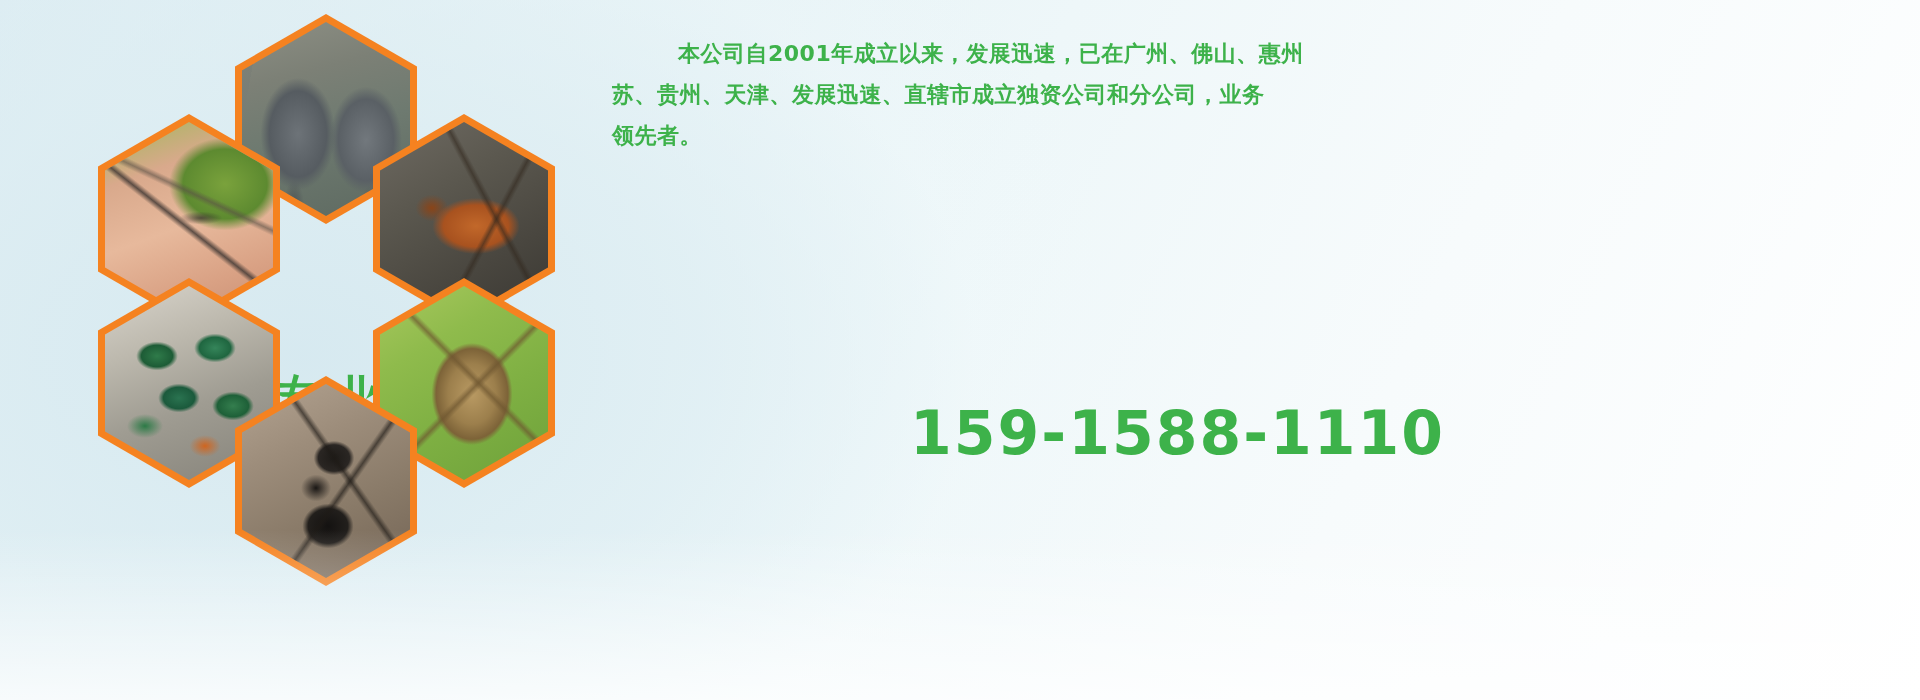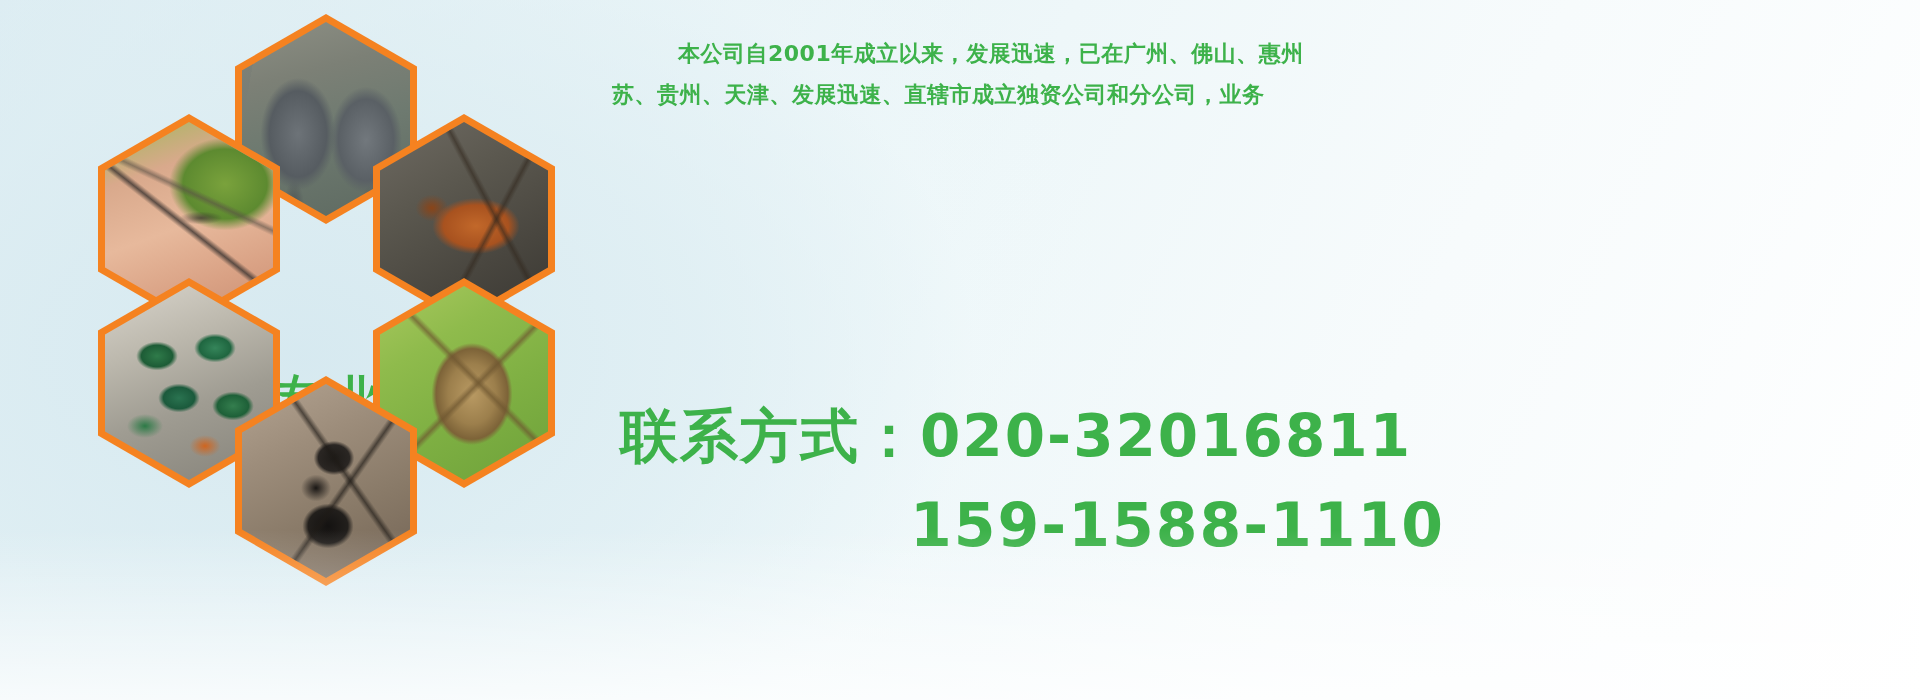--- a/index.html
+++ b/index.html
@@ -193,20 +193,20 @@
       <div class="inner">
         <div class="art art-ant"></div>
       </div>
     </div>
 
   </div>
 
   <div class="copy">
     <p class="first">本公司自2001年成立以来，发展迅速，已在广州、佛山、惠州</p>
     <p>苏、贵州、天津、发展迅速、直辖市成立独资公司和分公司，业务</p>
+    <p>领先者。</p>
   </div>
 
   <div class="contact">
-    <div class="line1"><span>联系方式：</span><span>020-32016811</span></div>
     <div class="line2">159-1588-1110</div>
   </div>
 
 </div>
 
 </body></html>

